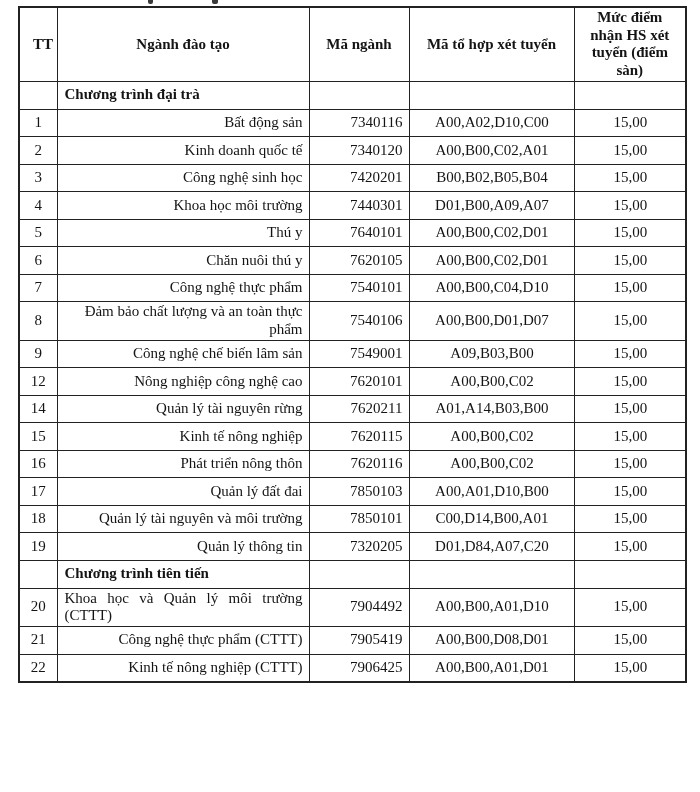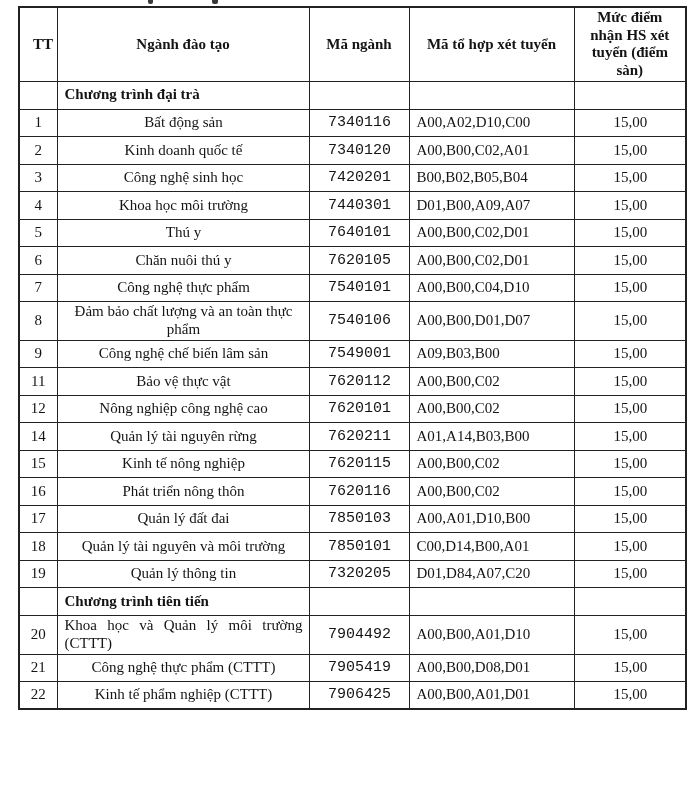--- a/index.html
+++ b/index.html
@@ -51,24 +51,24 @@
     padding: 1px 13px;
   }
   .score-head {
     width: 82px;
     margin: 0 auto;
     text-align: center;
   }
   tr.section-row { height: 28px; }
   tr.data-row { height: 27.5px; }
   td.cell-tt { text-align: center; padding: 1px 2px; }
-  td.cell-name { text-align: center; }
+  td.cell-name { text-align: right; }
   td.cell-name.justify { text-align: justify; margin-top: 16px; }
-  td.cell-code { text-align: center; font-family: Liberation Mono, monospace; }
-  td.cell-combos { text-align: left; }
+  td.cell-code { text-align: right; }
+  td.cell-combos { text-align: center; }
   td.cell-score { text-align: center; }
   td.section-title {
     font-weight: bold;
     text-align: left;
     margin-left: 9px;
   }
 </style>
 </head>
 <body>
 
@@ -160,27 +160,20 @@
           <td class="cell-score">15,00</td>
         </tr>
         <tr class="data-row">
           <td class="cell-tt">9</td>
           <td class="cell-name">Công nghệ chế biến lâm sản</td>
           <td class="cell-code">7549001</td>
           <td class="cell-combos">A09,B03,B00</td>
           <td class="cell-score">15,00</td>
         </tr>
         <tr class="data-row">
-          <td class="cell-tt">11</td>
-          <td class="cell-name">Bảo vệ thực vật</td>
-          <td class="cell-code">7620112</td>
-          <td class="cell-combos">A00,B00,C02</td>
-          <td class="cell-score">15,00</td>
-        </tr>
-        <tr class="data-row">
           <td class="cell-tt">12</td>
           <td class="cell-name">Nông nghiệp công nghệ cao</td>
           <td class="cell-code">7620101</td>
           <td class="cell-combos">A00,B00,C02</td>
           <td class="cell-score">15,00</td>
         </tr>
         <tr class="data-row">
           <td class="cell-tt">14</td>
           <td class="cell-name">Quản lý tài nguyên rừng</td>
           <td class="cell-code">7620211</td>
@@ -238,20 +231,20 @@
         </tr>
         <tr class="data-row">
           <td class="cell-tt">21</td>
           <td class="cell-name">Công nghệ thực phẩm (CTTT)</td>
           <td class="cell-code">7905419</td>
           <td class="cell-combos">A00,B00,D08,D01</td>
           <td class="cell-score">15,00</td>
         </tr>
         <tr class="data-row">
           <td class="cell-tt">22</td>
-          <td class="cell-name">Kinh tế phẩm nghiệp (CTTT)</td>
+          <td class="cell-name">Kinh tế nông nghiệp (CTTT)</td>
           <td class="cell-code">7906425</td>
           <td class="cell-combos">A00,B00,A01,D01</td>
           <td class="cell-score">15,00</td>
         </tr>
       </tbody>
   </table>
 </div>
 
 </body></html>

